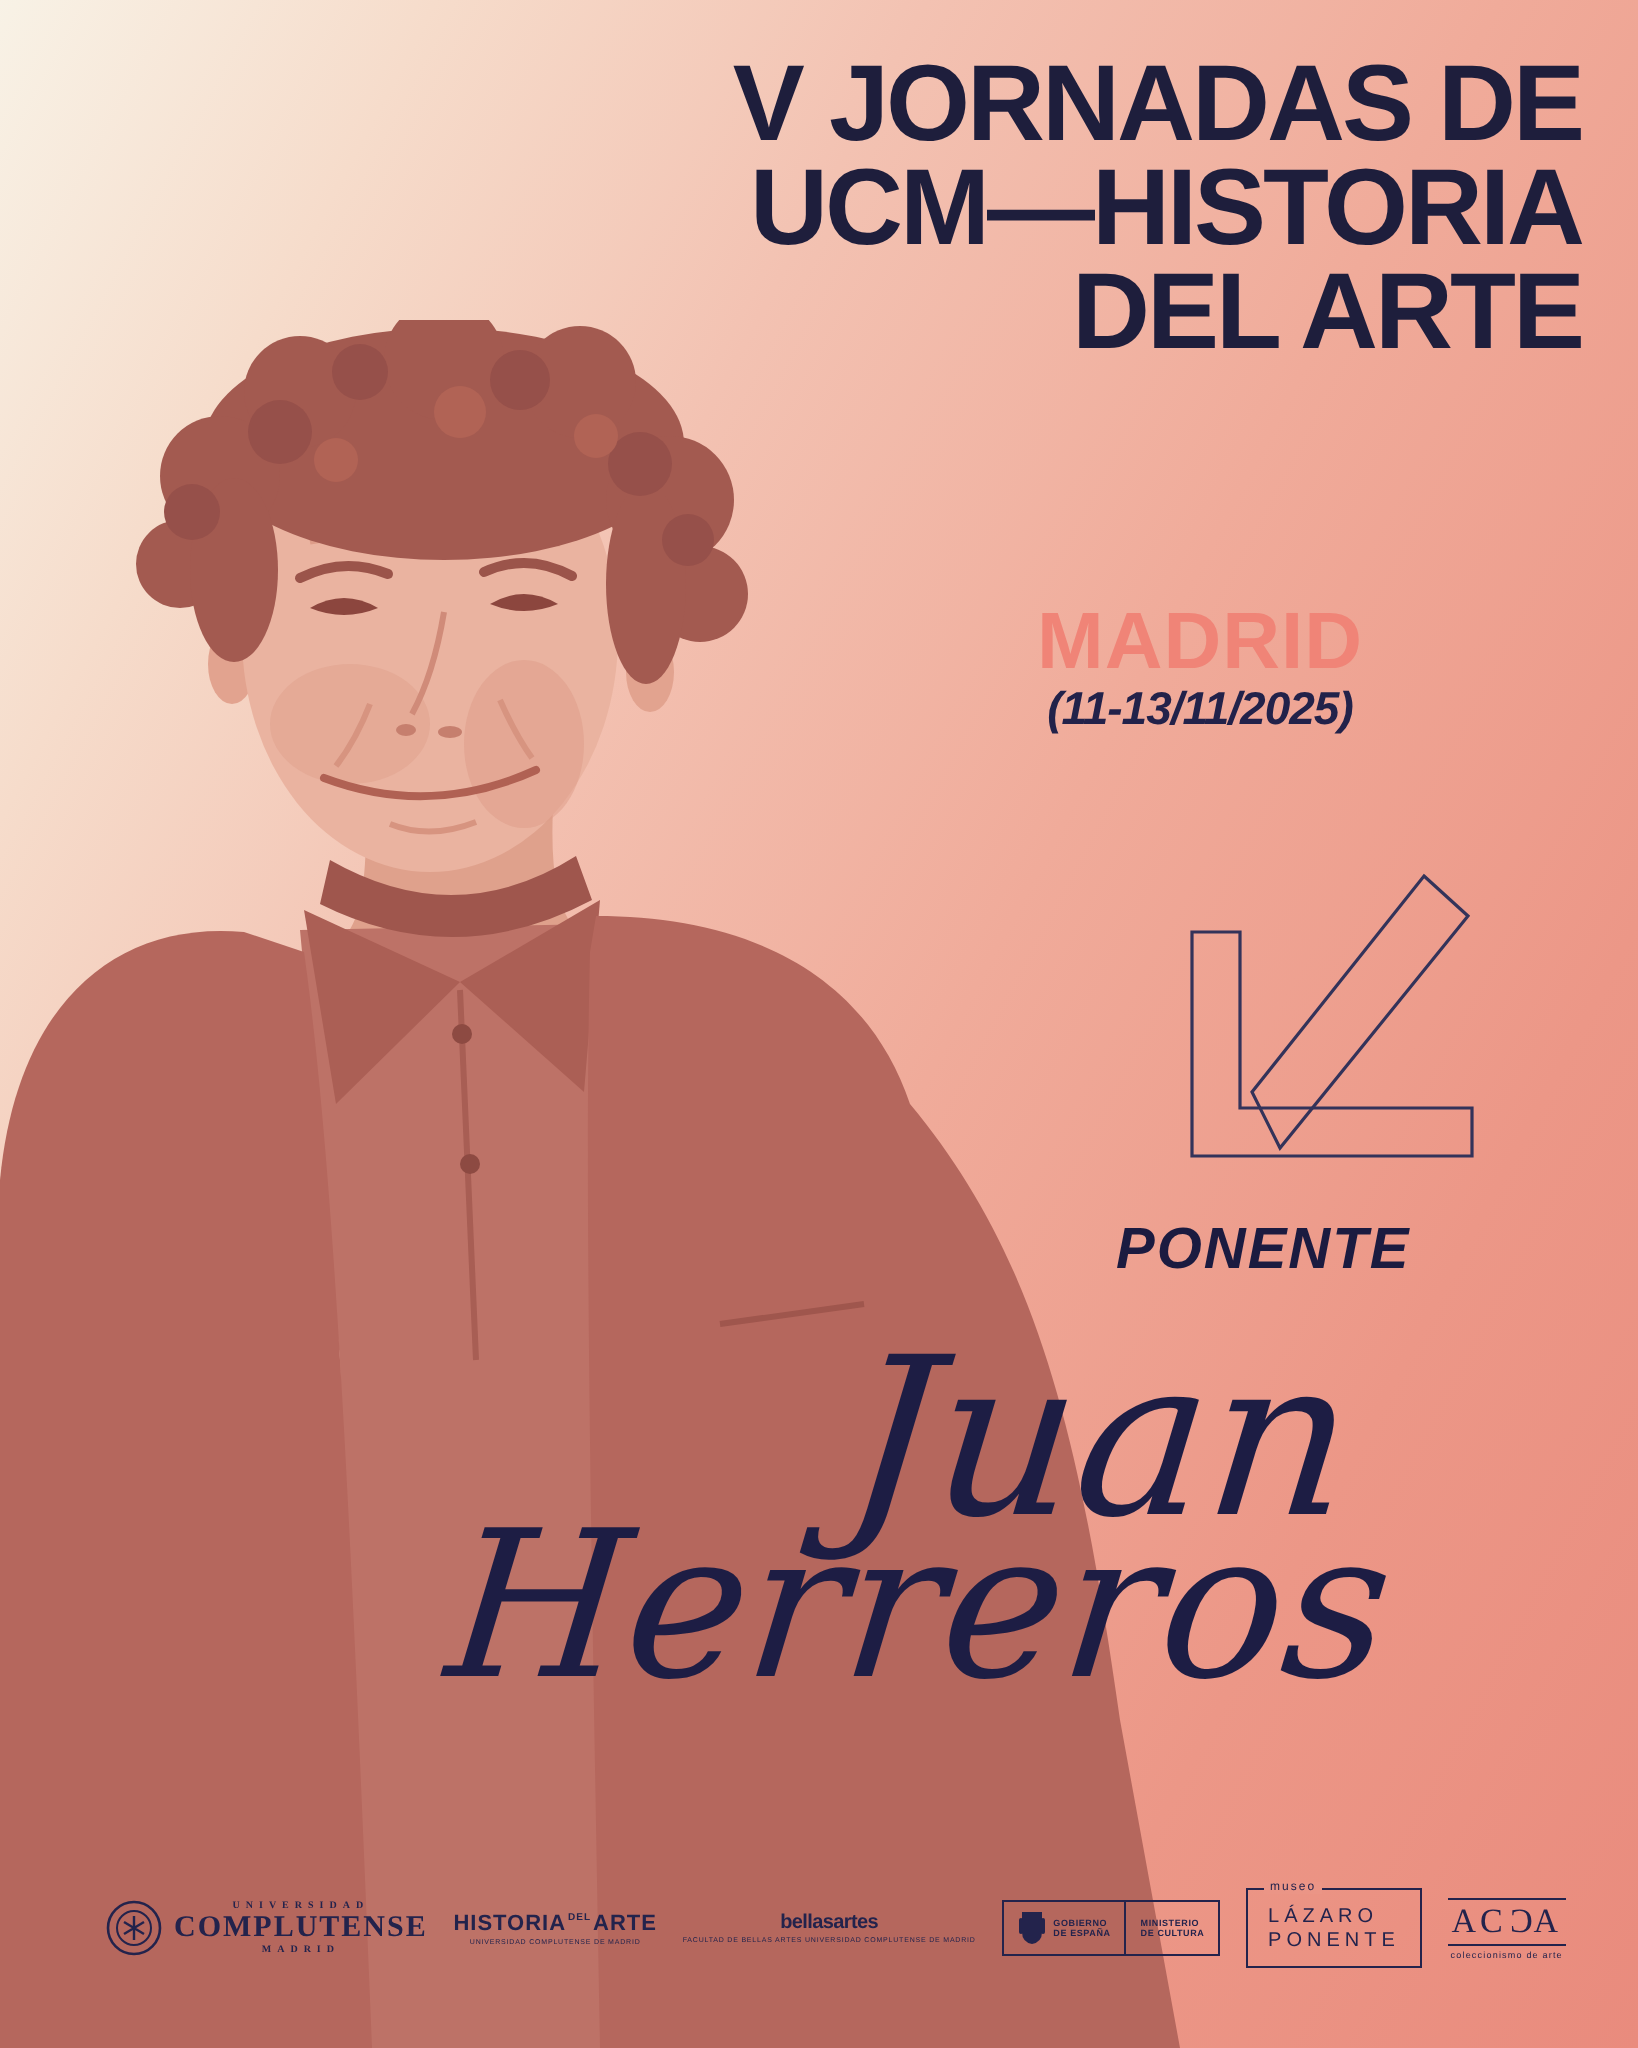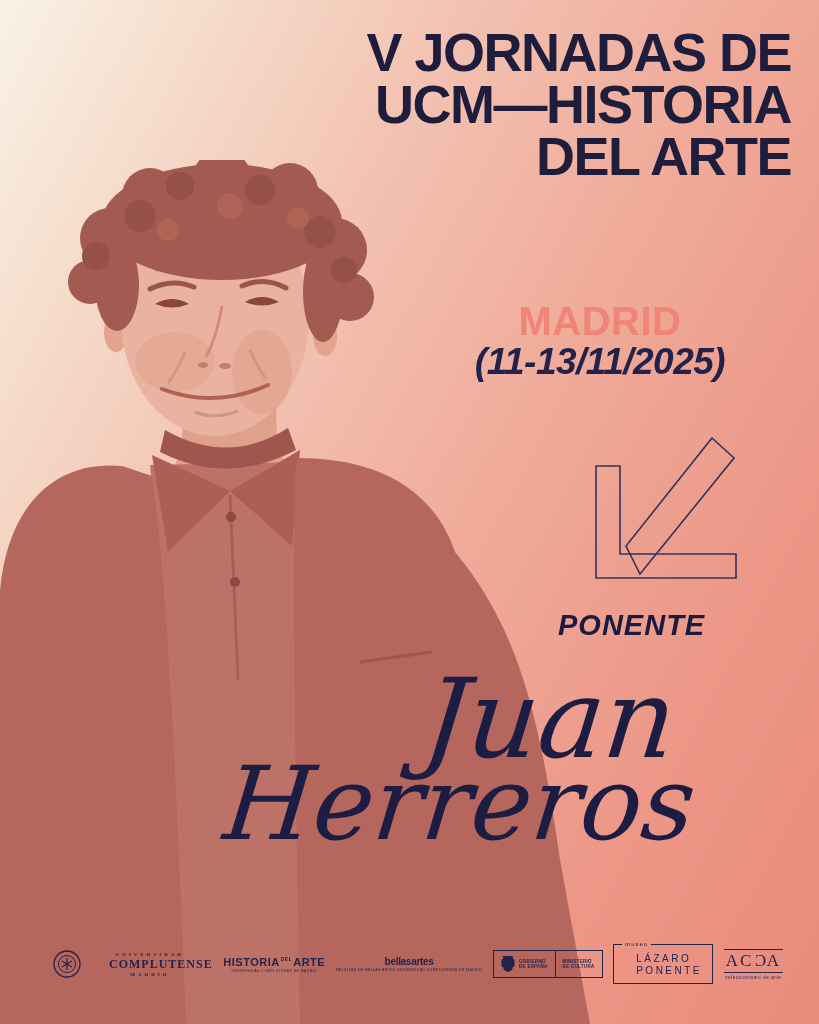--- a/index.html
+++ b/index.html
@@ -18,21 +18,21 @@
     font-size:54px;line-height:52px;font-weight:bold;letter-spacing:-1.5px;margin-left:14px;
   }
   .city{
     position:absolute;top:299px;left:420px;width:360px;z-index:3;
     text-align:center;color:#f08477;
     font-size:40px;font-weight:bold;letter-spacing:0.5px;
   }
   .dates{
     position:absolute;top:341px;left:420px;width:360px;z-index:3;
     text-align:center;color:#22224a;
-    font-size:37px;font-weight:bold;font-style:italic;letter-spacing:-0.5px;
+    font-size:23px;font-weight:bold;font-style:italic;letter-spacing:-0.5px;
   }
   .arrow{position:absolute;left:586px;top:426px;width:164px;height:170px;z-index:3;}
   .role{
     position:absolute;top:609px;left:558px;width:220px;z-index:3;
     text-align:left;color:#1b1b40;
     font-size:29px;font-weight:800;font-style:italic;letter-spacing:1px;
   }
   .script-name{
     position:absolute;z-index:3;color:#1d1d44;
     font-family:"DejaVu Serif",serif;font-style:italic;
@@ -42,30 +42,30 @@
   .script-last{top:752px;left:180px;width:560px;text-align:center;font-size:102px;line-height:104px;}
   .logos{
     position:absolute;top:926px;left:52px;right:36px;height:76px;z-index:4;
     display:flex;justify-content:space-between;align-items:center;
     color:#23234c;
   }
   .logo{display:flex;align-items:center;gap:5px;}
   .lg-col{display:flex;flex-direction:column;align-items:center;}
   .ucm-serif{font-family:"Liberation Serif",serif;}
   .ucm-top,.ucm-bot{font-size:5px;letter-spacing:3px;font-weight:bold;}
-  .ucm-mid{font-size:12px;letter-spacing:1px;font-weight:bold;margin-left:22px;}
+  .ucm-mid{font-size:15px;letter-spacing:1px;font-weight:bold;}
   .hist-line{font-size:11px;font-weight:bold;letter-spacing:0.5px;display:flex;align-items:flex-start;gap:1px;}
   .hist-del{font-size:5px;padding-bottom:1px;}
   .tiny-caption{font-size:3.5px;letter-spacing:0.4px;white-space:nowrap;margin-top:1px;}
   .bellas{font-size:10px;font-weight:bold;letter-spacing:-0.3px;}
   .gob-box{display:flex;border:1px solid #23234c;align-items:stretch;}
   .gob-cell{display:flex;align-items:center;gap:4px;padding:4px 7px;}
   .gob-cell+.gob-cell{border-left:1px solid #23234c;}
   .gob-txt{font-size:4.5px;line-height:5.5px;font-weight:bold;letter-spacing:0.3px;}
-  .laz-box{position:relative;border:1px solid #23234c;padding:8px 10px 6px 22px;}
+  .laz-box{position:relative;border:1px solid #23234c;padding:8px 10px 6px 10px;}
   .laz-top{position:absolute;top:-4px;left:8px;background:#eb9586;padding:0 3px;font-size:6px;letter-spacing:1px;}
   .laz-line{font-size:10px;letter-spacing:2.5px;line-height:12px;}
   .acoa-word{font-family:"Liberation Serif",serif;font-size:17px;letter-spacing:2px;border-top:1px solid #23234c;border-bottom:1px solid #23234c;padding:1px 2px;}
   .acoa-flip{display:inline-block;transform:scaleX(-1);}
   .acoa-cap{font-size:4.5px;letter-spacing:0.6px;margin-top:2px;}
 </style>
 </head>
 <body>
 
 <div class="poster">

